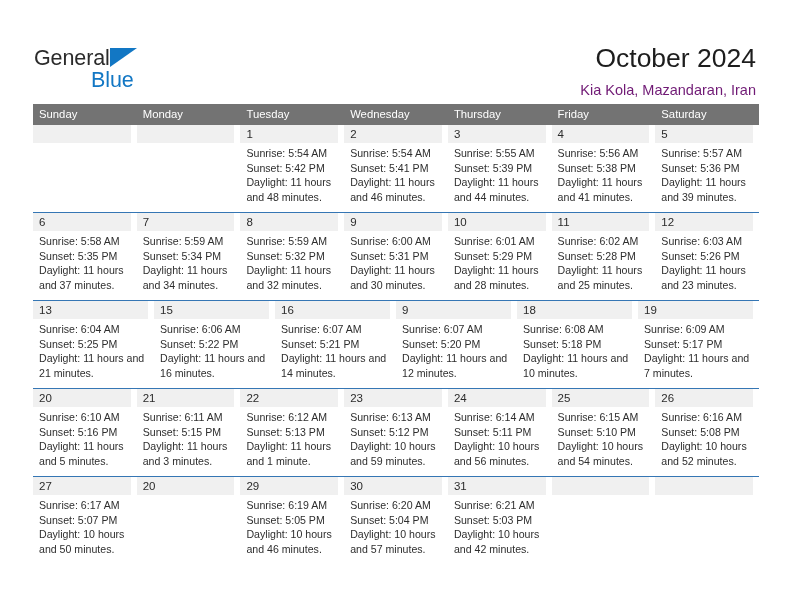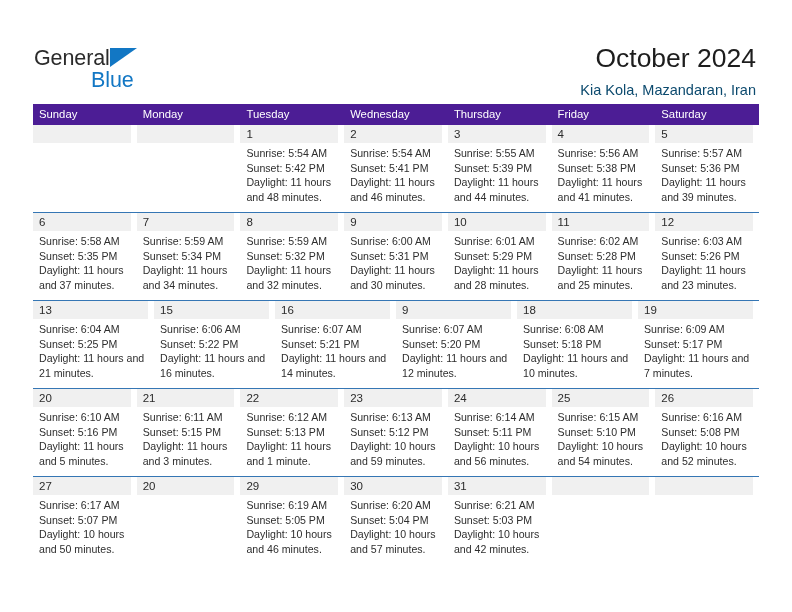--- a/index.html
+++ b/index.html
@@ -76,38 +76,38 @@
   .cal-title {
     font-size: 26.5px;
     color: #1d1d1d;
     line-height: 32px;
     font-weight: normal;
     margin: 0;
     white-space: nowrap;
   }
   .cal-subtitle {
     font-size: 14.5px;
-    color: #0c4a6e;
+    color: #701a75;
     line-height: 20px;
     margin: 6px 0 0 0;
     white-space: nowrap;
   }
 
   
   .calendar {
     position: absolute;
     left: 33px;
     top: 104px;
     width: 726px;
   }
 
   .dow-row {
     display: flex;
     width: 100%;
-    background: #4c1d95;
+    background: #737373;
     height: 21px;
   }
   .dow {
     flex: 1 1 0;
     font-size: 11.3px;
     color: #ffffff;
     line-height: 21px;
     padding-left: 6px;
     box-sizing: border-box;
     white-space: nowrap;

